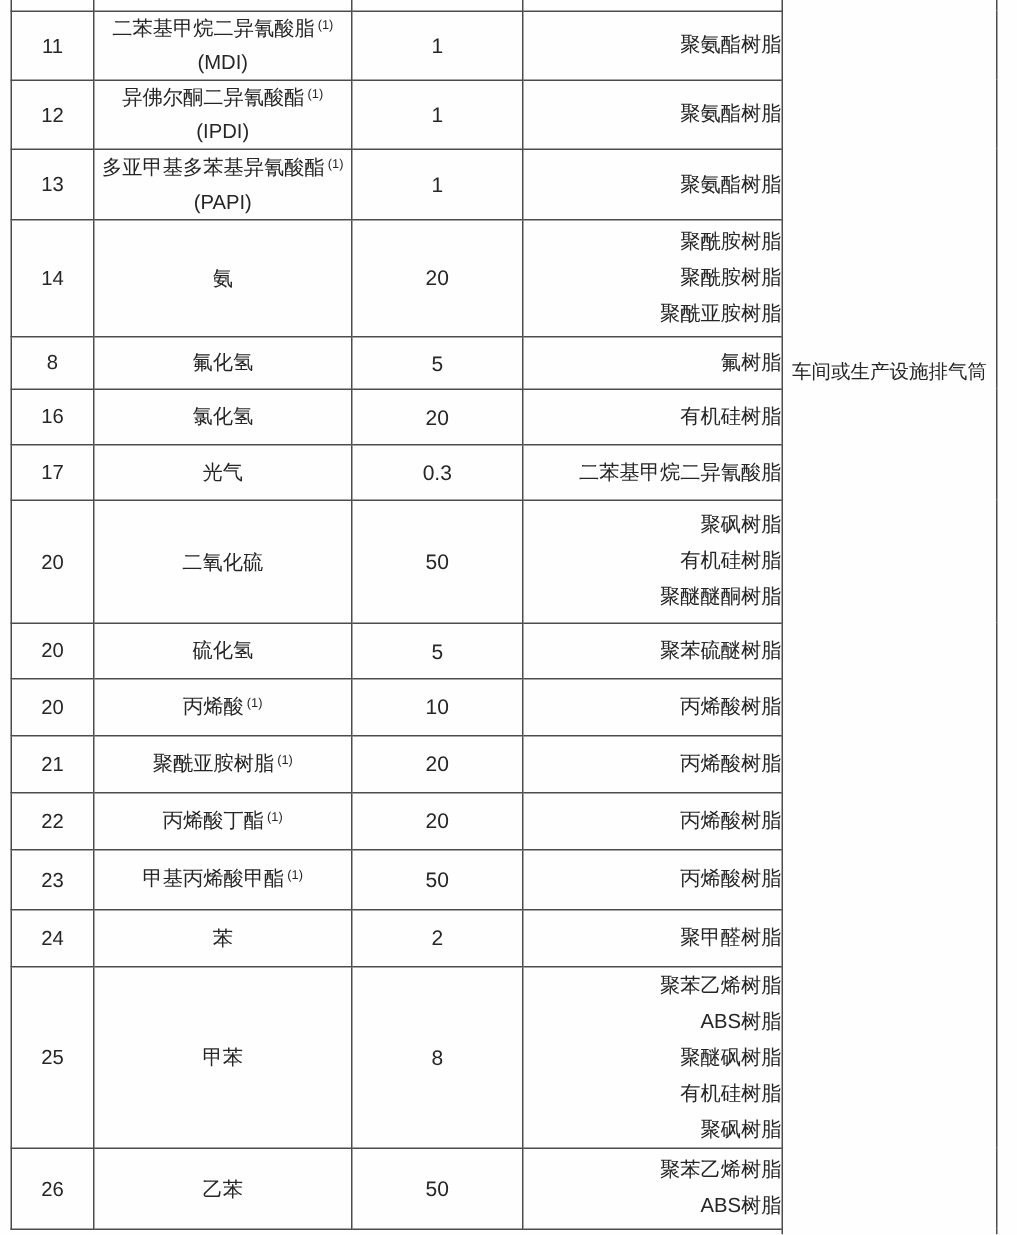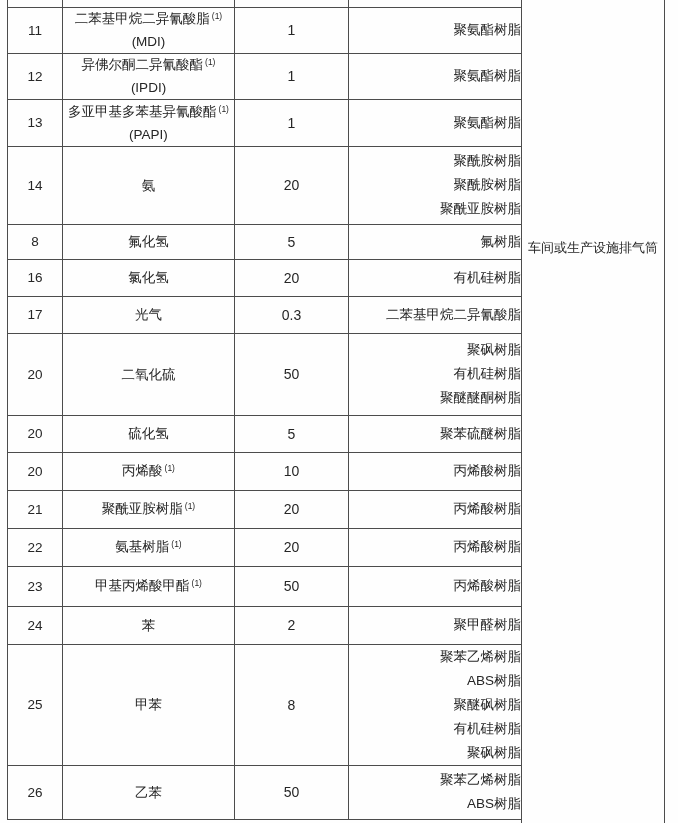--- a/index.html
+++ b/index.html
@@ -179,21 +179,21 @@
       </td>
       <td><span class="num">20</span></td>
       <td>
         <div class="rl">丙烯酸树脂</div>
       </td>
     </tr>
 
     <tr style="height:38px">
       <td><span>22</span></td>
       <td>
-        <div class="nm"><span>氨基树脂</span><span class="sup">(1)</span></div>
+        <div class="nm"><span>丙烯酸丁酯</span><span class="sup">(1)</span></div>
       </td>
       <td><span class="num">20</span></td>
       <td>
         <div class="rl">丙烯酸树脂</div>
       </td>
     </tr>
 
     <tr style="height:40px">
       <td><span>23</span></td>
       <td>

